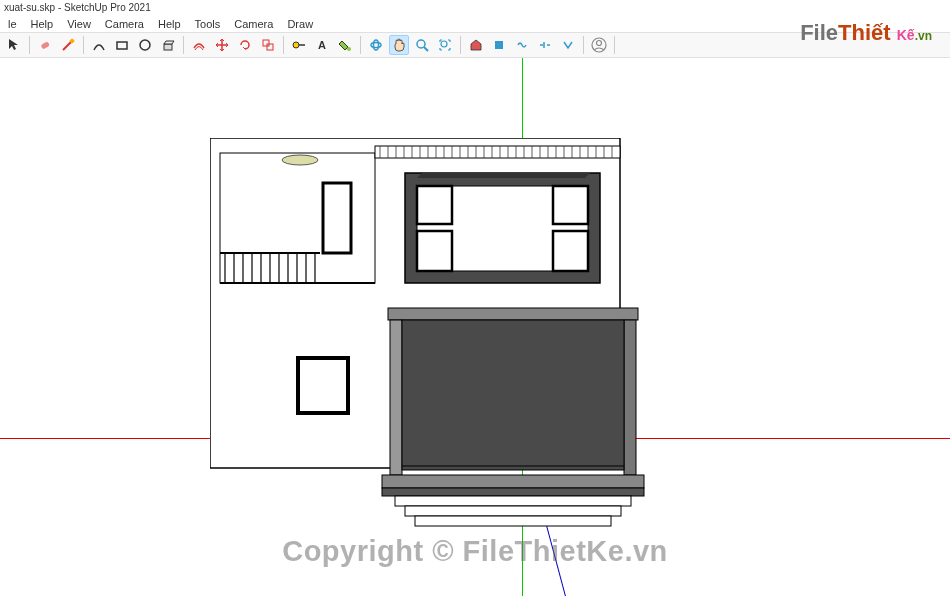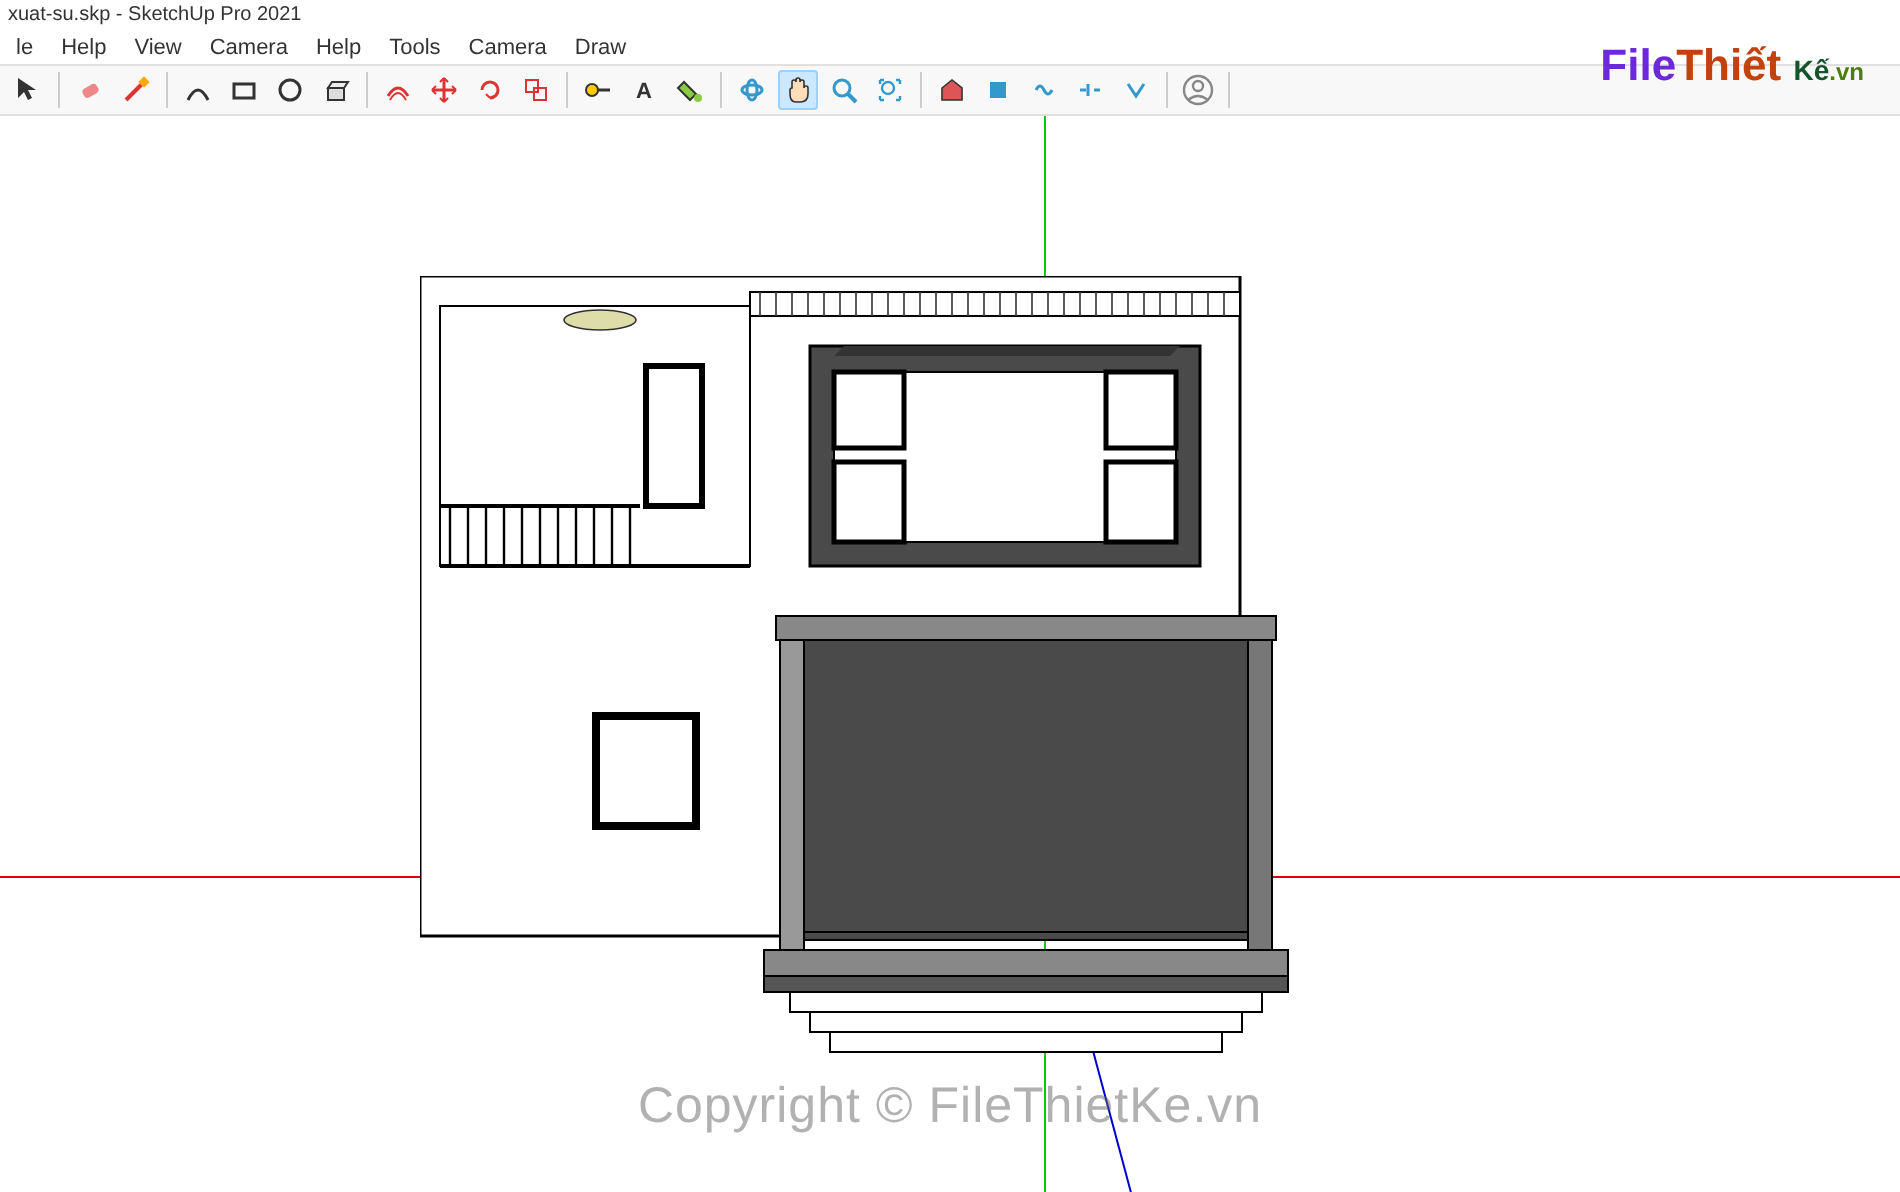--- a/index.html
+++ b/index.html
@@ -11,26 +11,26 @@
     .menu-item { padding: 2px 6px; color: #333; cursor: default; }
     
     .toolbar { height: 26px; display: flex; align-items: center; padding: 2px 4px; gap: 3px; border-top: 1px solid #e0e0e0; border-bottom: 1px solid #e0e0e0; background: #f8f8f8; }
     .tool-btn { width: 20px; height: 20px; display: flex; align-items: center; justify-content: center; cursor: pointer; border-radius: 2px; }
     .tool-btn.active { background: #cce8ff; border: 1px solid #99d1ff; }
     .tool-sep { width: 1px; height: 18px; background: #ccc; margin: 0 2px; }
     
     .viewport { position: absolute; top: 58px; left: 0; right: 0; bottom: 0; background: #fff; overflow: hidden; }
     
     .watermark-logo { position: absolute; top: 20px; right: 18px; font-size: 22px; font-weight: bold; }
-    .watermark-logo .file { color: #6d28d9; }
+    .watermark-logo .file { color: #737373; }
     .watermark-logo .thiet { color: #c2410c; }
-    .watermark-logo .ke { color: #14532d; font-size: 14px; }
+    .watermark-logo .ke { color: #ec4899; font-size: 14px; }
     .watermark-logo .vn { color: #4d7c0f; font-size: 12px; }
     
-    .watermark-copy { position: absolute; bottom: 28px; left: 50%; transform: translateX(-50%); font-size: 25px; color: rgba(100,100,100,0.5); font-weight: 400; letter-spacing: 0.5px; }
+    .watermark-copy { position: absolute; bottom: 28px; left: 50%; transform: translateX(-50%); font-size: 29px; color: rgba(100,100,100,0.5); font-weight: 700; letter-spacing: 0.5px; }
     
     .axis-green { position: absolute; width: 1px; background: #0c0; top: 0; bottom: 0; left: 522px; }
     .axis-red { position: absolute; height: 1px; background: #d00; left: 0; right: 0; top: 380px; }
     .axis-blue { position: absolute; width: 1px; height: 140px; background: #00c; left: 540px; top: 445px; transform: rotate(-15deg); transform-origin: top; }
     
     .model { position: absolute; left: 210px; top: 80px; }
     
     svg { display: block; }
   </style>
 </head>

